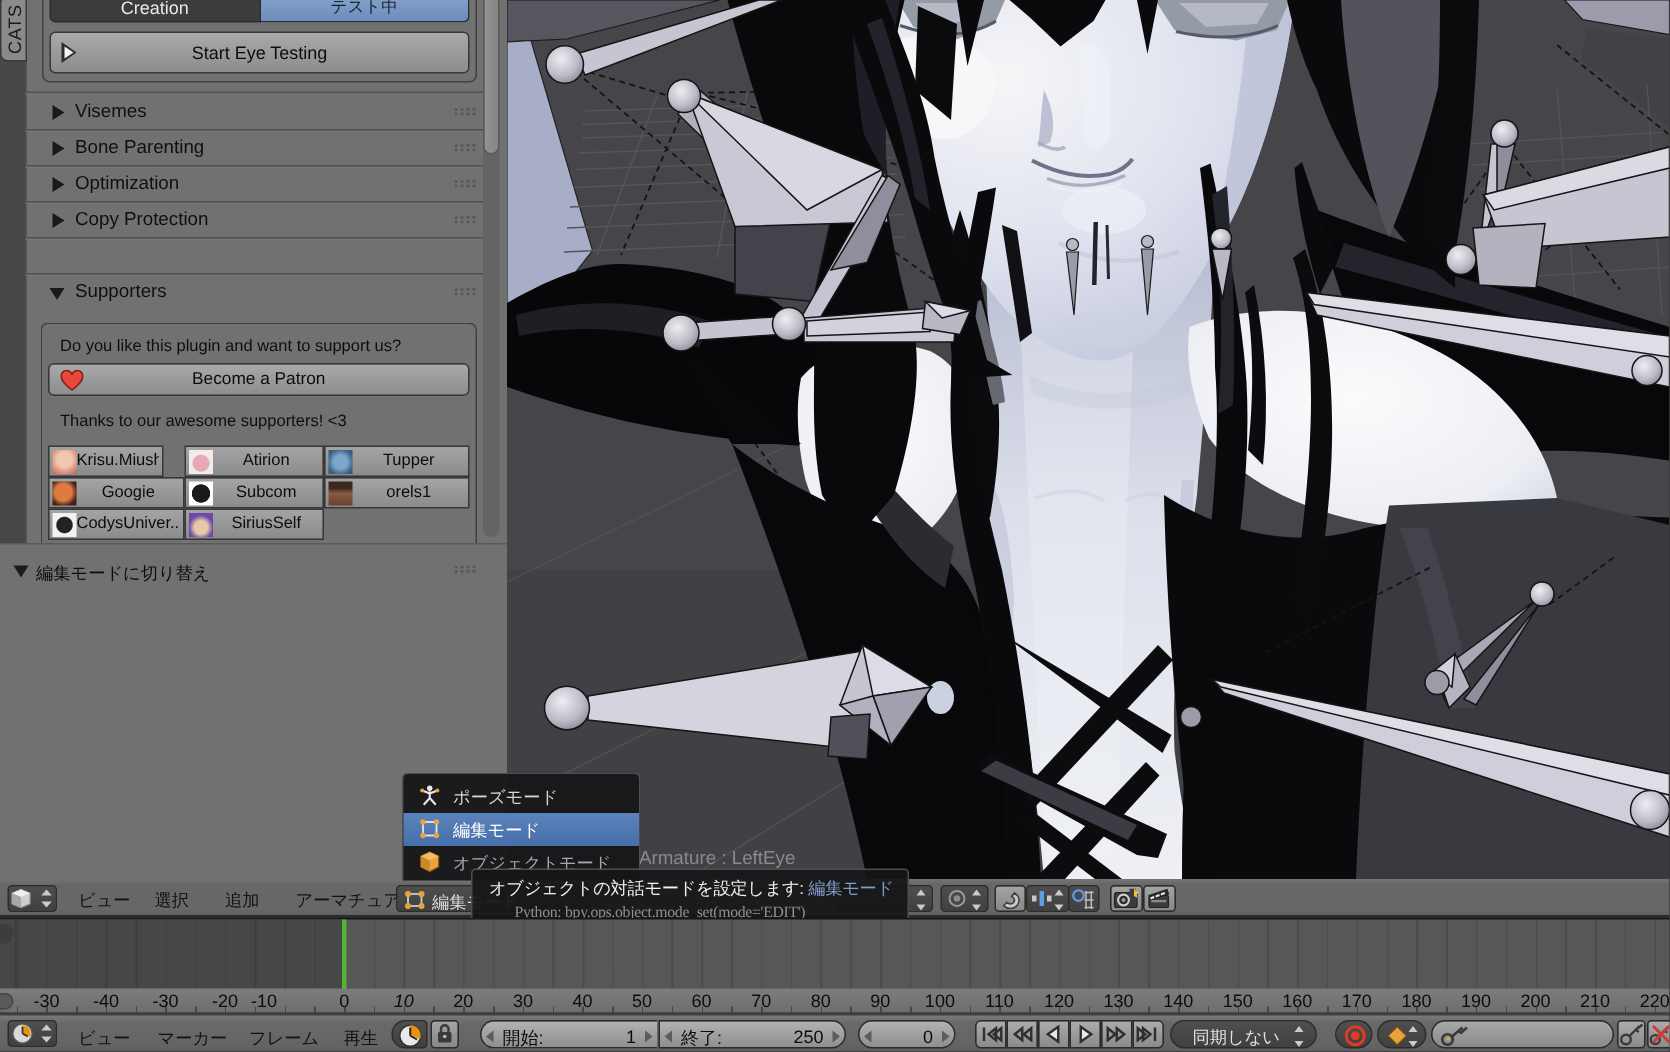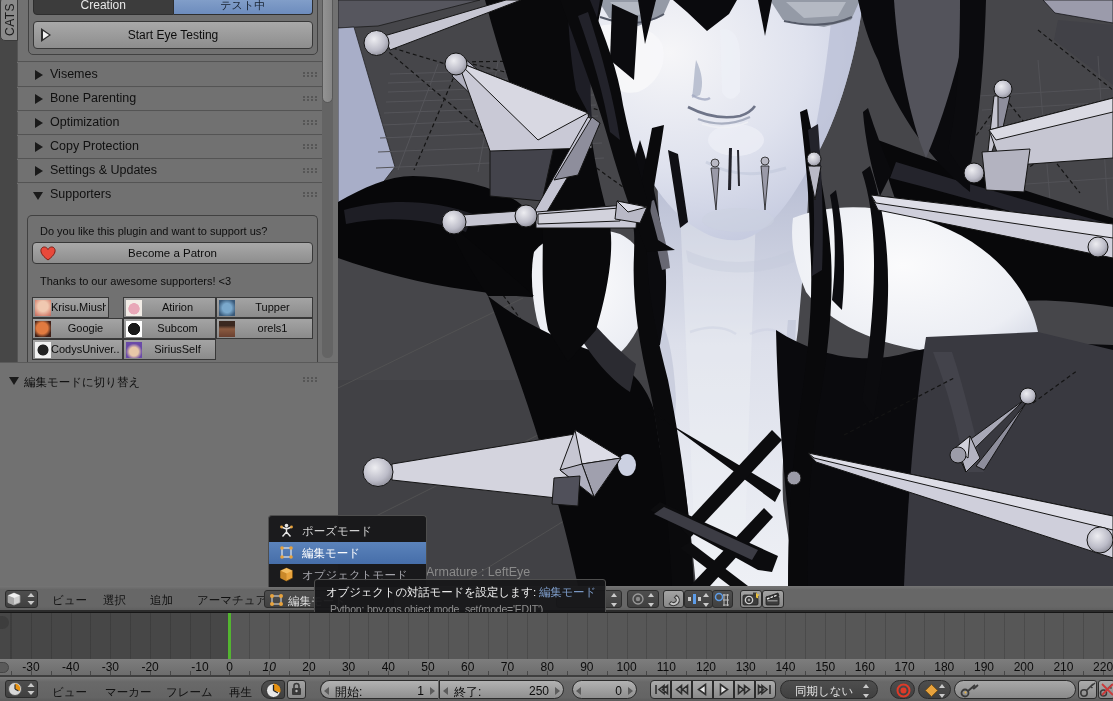--- a/index.html
+++ b/index.html
@@ -372,25 +372,20 @@
         <span class="lbl">Optimization</span>
         <span class="grip"></span>
       </div>
     <div class="sep" style="top:134px"></div>
     <div class="phead" style="top:135px">
         <span class="arr right"></span>
         <span class="lbl">Copy Protection</span>
         <span class="grip"></span>
       </div>
     <div class="sep" style="top:158px"></div>
-    <div class="phead" style="top:159px">
-        <span class="arr right"></span>
-        <span class="lbl">Settings &amp; Updates</span>
-        <span class="grip"></span>
-      </div>
     <div class="sep" style="top:182px"></div>
     <div class="phead" style="top:183px">
         <span class="arr down"></span>
         <span class="lbl">Supporters</span>
         <span class="grip"></span>
       </div>
     <div class="abs" id="supbox">
       <div class="q1">Do you like this plugin and want to support us?</div>
       <div id="patron"><svg style="position:absolute;left:6px;top:2px" width="18" height="17" viewBox="0 0 18 17">
             <path d="M9 15 C2 10 1 6 2.5 3.5 C4 1.2 7.5 1.5 9 4.5 C10.5 1.5 14 1.2 15.5 3.5 C17 6 16 10 9 15 Z" fill="#e8493b" stroke="#7e1d14" stroke-width="1"></path>
@@ -546,35 +541,35 @@
         <path d="M7.5 1 L13.5 3.8 L13.5 11 L7.5 14 L1.5 11 L1.5 3.8 Z" fill="#e8a33d" stroke="#7a5010" stroke-width="0.8"></path>
         <path d="M7.5 1 L13.5 3.8 L7.5 6.6 L1.5 3.8 Z" fill="#f2bc62"></path>
         <path d="M7.5 6.6 L7.5 14 L1.5 11 L1.5 3.8 Z" fill="#c9882a"></path>
       </svg>
       <span style="position:absolute;left:33px;top:4px;font-size:11.5px;color:#a8a8ae">オブジェクトモード</span>
     </div>
   </div>
 
   <div class="abs" id="tooltip" style="left:314px;top:579px;width:292px;height:42px;background:rgba(22,22,24,0.94);border:1px solid #4e4e4e;border-radius:3px;">
     <div style="position:absolute;left:11px;top:5px;font-size:11.5px;letter-spacing:-0.2px;color:#f0f0f0;white-space:nowrap">オブジェクトの対話モードを設定します: <span style="color:#7d9cc9">編集モード</span></div>
-    <div style="position:absolute;left:15px;top:23px;font-size:10.5px;letter-spacing:-0.2px;color:#8f8f8f;font-family:Liberation Sans, sans-serif;white-space:nowrap">Python: bpy.ops.object.mode_set(mode='EDIT')</div>
+    <div style="position:absolute;left:28px;top:23px;font-size:10.5px;letter-spacing:-0.2px;color:#8f8f8f;font-family:Liberation Serif, serif;white-space:nowrap">Python: bpy.ops.object.mode_set(mode='EDIT')</div>
   </div>
 
   <div class="abs" id="tl">
       <div class="dark"></div>
       <div class="lines"></div>
       <div class="green"></div>
     <div style="position:absolute;left:-7px;top:3px;width:16px;height:13px;border-radius:7px;background:#3d3d3d;"></div>
   </div>
   <div class="abs" id="ruler">
       <span style="left: 30.95px;">-30</span>
       <span style="left: 70.66px;">-40</span>
       <span style="left: 110.37px;">-30</span>
       <span style="left: 150.08px;">-20</span>
-      <span style="left: 200px; text-align: right;">-10</span>
+      <span style="left: 176px; text-align: right;">-10</span>
       <span style="left: 229.5px;">0</span>
       <span style="left: 269.21px; font-style: italic;">10</span>
       <span style="left: 308.92px;">20</span>
       <span style="left: 348.63px;">30</span>
       <span style="left: 388.34px;">40</span>
       <span style="left: 428.05px;">50</span>
       <span style="left: 467.76px;">60</span>
       <span style="left: 507.47px;">70</span>
       <span style="left: 547.18px;">80</span>
       <span style="left: 586.89px;">90</span>

